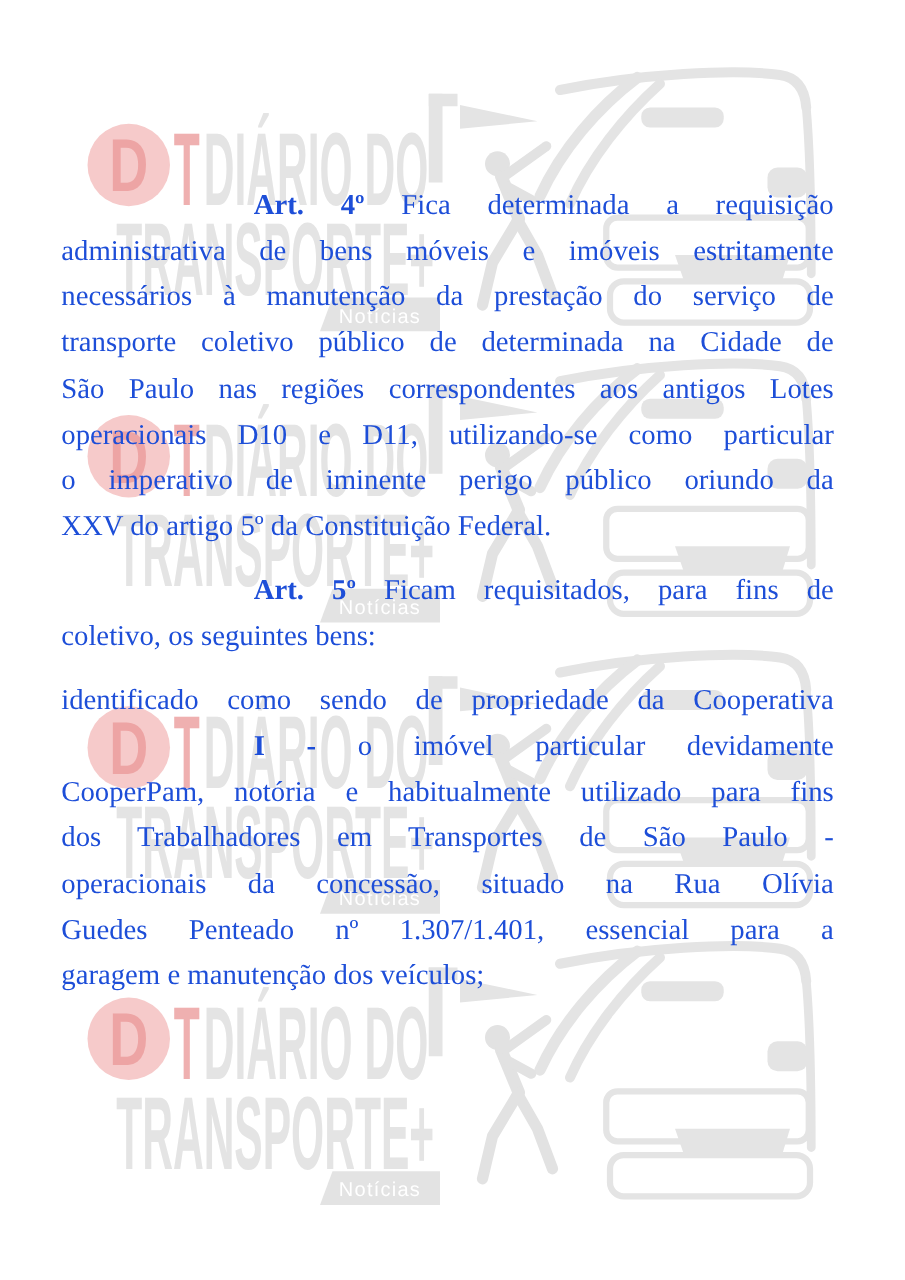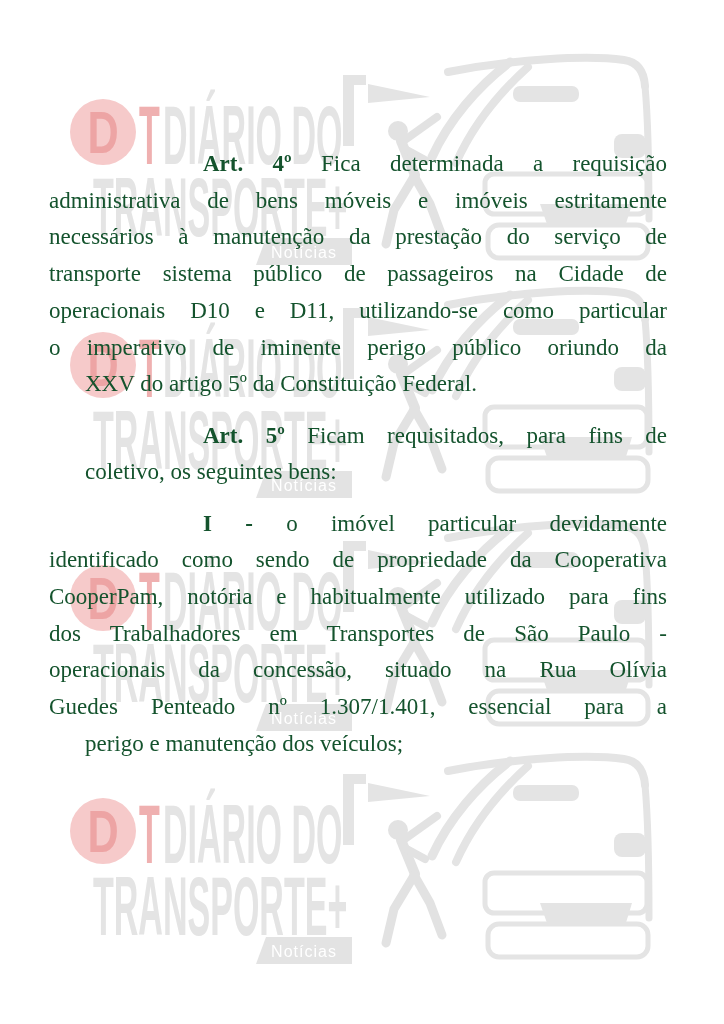--- a/index.html
+++ b/index.html
@@ -18,33 +18,32 @@
     position:absolute;left:58px;width:600px;height:233px;
     overflow:visible;
   }
   .wm-t1{top:64px;}
   .wm-t2{top:297px;}
   .wm-t3{top:530px;}
   .wm-t4{top:763px;}
   
   .document{
     position:absolute;left:49px;top:146px;width:618px;z-index:1;
-    font-size:23px;line-height:36.7px;color:#14532d;
+    font-size:23px;line-height:36.7px;color:#1d4ed8;
   }
   .paragraph{margin:0 0 14.6px 0;}
   .paragraph:last-child{margin-bottom:0;}
   .line{
     text-align:justify;
     text-align-last:justify;
   }
   .line.first{padding-left:154px;}
   .line.last{
     text-align:right;
     text-align-last:left;
-    margin-left:36px;
   }
   .lead{font-weight:bold;}
 </style>
 </head>
 <body>
 
 <svg width="0" height="0" style="position:absolute" aria-hidden="true">
   <symbol id="wm-symbol" viewBox="0 0 600 233" overflow="visible">
 
     <g fill="none" stroke="#e4e4e4" stroke-linecap="round" stroke-linejoin="round">
@@ -113,34 +112,35 @@
       <use href="#wm-symbol"></use>
     </svg>
 </div>
 
 <div class="document">
 
   <div class="paragraph">
     <div class="line first"><b class="lead">Art. 4º</b> <span>Fica determinada a requisição</span></div>
     <div class="line">administrativa de bens móveis e imóveis estritamente</div>
     <div class="line">necessários à manutenção da prestação do serviço de</div>
-    <div class="line">transporte sistema público de passageiros na Cidade de</div>
+    <div class="line">transporte coletivo público de determinada na Cidade de</div>
+    <div class="line">São Paulo nas regiões correspondentes aos antigos Lotes</div>
     <div class="line">operacionais D10 e D11, utilizando-se como particular</div>
     <div class="line">o imperativo de iminente perigo público oriundo da</div>
     <div class="line last">XXV do artigo 5º da Constituição Federal.</div>
   </div>
 
   <div class="paragraph">
     <div class="line first"><b class="lead">Art. 5º</b> <span>Ficam requisitados, para fins de</span></div>
     <div class="line last">coletivo, os seguintes bens:</div>
   </div>
 
   <div class="paragraph">
+    <div class="line">identificado como sendo de propriedade da Cooperativa</div>
     <div class="line first"><b class="lead">I -</b> <span>o imóvel particular devidamente</span></div>
-    <div class="line">identificado como sendo de propriedade da Cooperativa</div>
     <div class="line">CooperPam, notória e habitualmente utilizado para fins</div>
     <div class="line">dos Trabalhadores em Transportes de São Paulo -</div>
     <div class="line">operacionais da concessão, situado na Rua Olívia</div>
     <div class="line">Guedes Penteado nº 1.307/1.401, essencial para a</div>
-    <div class="line last">perigo e manutenção dos veículos;</div>
+    <div class="line last">garagem e manutenção dos veículos;</div>
   </div>
 
 </div>
 
 </body></html>

